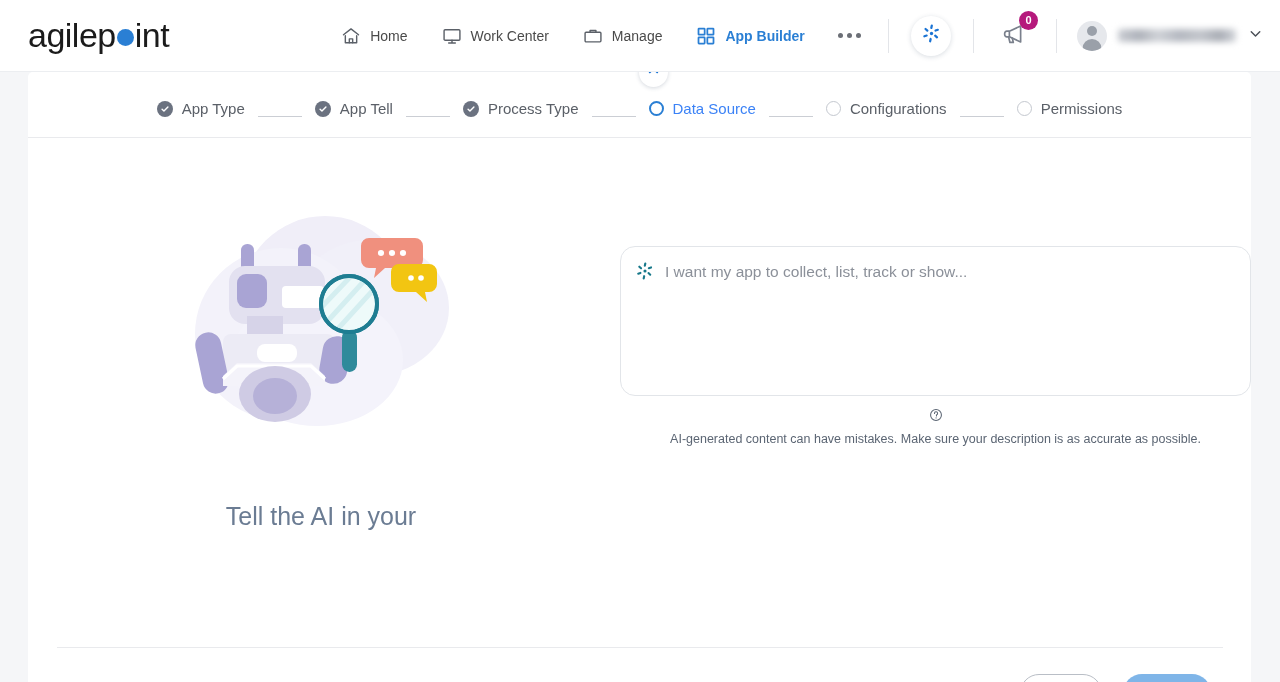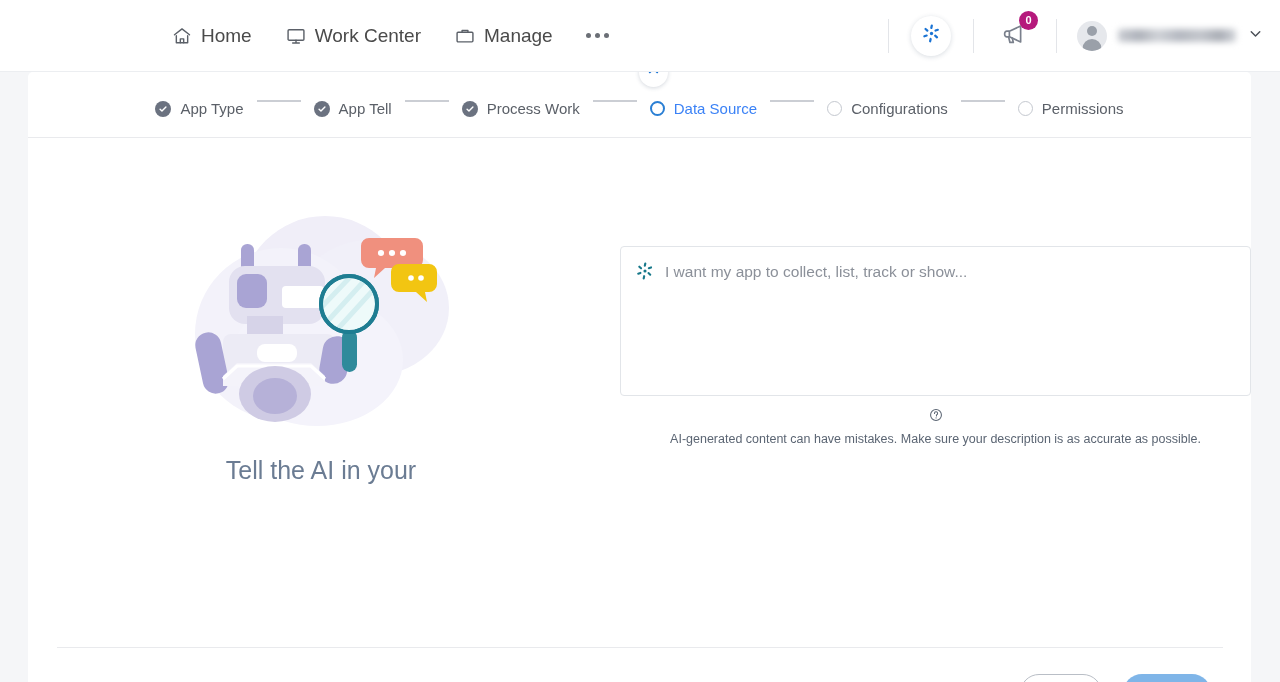--- a/index.html
+++ b/index.html
@@ -27,21 +27,21 @@
   .logo-dot {
     display: inline-block; width: 17px; height: 17px;
     border-radius: 50%; background: #2a7fd4;
     margin: 0 1px; position: relative; top: -1px;
   }
 
   .nav { display: flex; align-items: center; margin-left: 155px; gap: 0; }
   .nav-item {
     display: flex; align-items: center; gap: 9px;
     padding: 0 17px; height: 72px; cursor: pointer;
-    color: #4a4a4a; font-size: 19px; white-space: nowrap;
+    color: #4a4a4a; font-size: 14px; white-space: nowrap;
   }
   .nav-item.active { color: #2a7fd4; font-weight: 600; }
   .nav-item svg { display: block; flex: none; }
   .dots { display: flex; gap: 4px; padding: 0 16px; cursor: pointer; align-items:center; height:72px;}
   .dots i { width: 5px; height: 5px; border-radius: 50%; background: #6b6f76; display:block;}
 
   .hdr-right {
     margin-left: auto; display: flex; align-items: center; height: 72px;
   }
   .vdiv { width: 1px; height: 34px; background: #e3e5e9; }
@@ -95,21 +95,21 @@
     border-bottom: 1px solid #e9eaed;
     display: flex; align-items: center; justify-content: center;
   }
   .collapse-btn {
     position: absolute; left: 611px; top: -14px;
     width: 29px; height: 29px; border-radius: 50%;
     background: #fff; box-shadow: 0 1px 4px rgba(40,60,90,.2);
     display: flex; align-items: center; justify-content: center;
     cursor: pointer; z-index: 5;
   }
-  .steps { display: flex; align-items: flex-start; margin-top: 8px; }
+  .steps { display: flex; align-items: flex-end; margin-top: 8px; }
   .step { display: flex; align-items: center; gap: 9px; }
   .step-label { font-size: 15px; color: #5b6068; white-space: nowrap; }
   .step.current .step-label { color: #3b82f6; }
   .circ-done {
     width: 16px; height: 16px; border-radius: 50%;
     background: #6b7280; display:flex;align-items:center;justify-content:center;
     flex: none;
   }
   .circ-open {
     width: 15px; height: 15px; border-radius: 50%;
@@ -118,36 +118,36 @@
   .circ-todo {
     width: 15px; height: 15px; border-radius: 50%;
     border: 1.6px solid #c4c8cf; background:#fff; flex: none;
   }
   .connector { width: 44px; height: 1.5px; background: #cbced4; margin: 0 13px; }
 
   
   .body-area { display: flex; height: 509px; }
   .left-pane {
     width: 612px; display: flex; flex-direction: column;
-    align-items: center; padding-top: 44px;
+    align-items: center; padding-top: 44px; gap: 46px;
   }
   .illus { width: 272px; height: 252px; }
   .left-title {
     margin-top: 20px; font-size: 25px; color: #6b7c93;
     text-align: center; line-height: 1.32; font-weight: 400;
   }
 
   .right-pane { flex: 1; padding: 60px 0 0 6px; }
   .q-title {
     font-size: 22.5px; font-weight: 700; color: #2b4257;
     display: flex; align-items: center; gap: 10px;
   }
   .textarea-box {
     margin-top: 48px; width: 631px; height: 150px;
-    border: 1px solid #e2e5e9; border-radius: 4px;
+    border: 1px solid #e2e5e9; border-radius: 15px;
     background: #fff; padding: 14px 14px;
     display: flex; gap: 10px; cursor: text;
   }
   .placeholder { font-size: 15.5px; color: #8b9099; line-height: 20px; padding-top:1px;}
   .helper {
     margin-top: 12px; display: flex; align-items: center; gap: 7px;
     font-size: 12.5px; color: #5b6573; flex-direction: column;
   }
 
   
@@ -171,20 +171,25 @@
     border: none; background: #7fb5e8; cursor: pointer;
     font-size: 15.5px; color: #ffffff;
     font-family: "Liberation Sans", sans-serif;
   }
 </style>
 </head>
 <body>
 
 <div class="header">
 
+  <div class="logo">
+    <span class="logo-text">agilep</span>
+    <span class="logo-dot"></span>
+    <span class="logo-text">int</span>
+  </div>
 
   <nav class="nav">
 
     <div class="nav-item">
       <span>
         <svg width="20" height="20" viewBox="0 0 24 24" fill="none" stroke="#5b6068" stroke-width="1.7" stroke-linecap="round" stroke-linejoin="round">
           <path d="M3 10.5 12 3.5l9 7"></path>
             <path d="M5.2 11.6V20h13.6v-8.4"></path>
           <path d="M10 20v-4.6h4V20"></path>
         </svg>
@@ -205,20 +210,31 @@
     <div class="nav-item">
       <span>
         <svg width="20" height="20" viewBox="0 0 24 24" fill="none" stroke="#5b6068" stroke-width="1.7" stroke-linecap="round" stroke-linejoin="round">
           <rect x="2.5" y="7.5" width="19" height="11.5" rx="1.2"></rect>
           <path d="M8.5 7.5V5.4h7v2.1"></path>
         </svg>
       </span>
       <span>Manage</span>
     </div>
 
+    <div class="nav-item active">
+      <span>
+        <svg width="20" height="20" viewBox="0 0 24 24" fill="none" stroke="#2a7fd4" stroke-width="2.1">
+          <rect x="3" y="3" width="7.4" height="7.4" rx="0.6"></rect>
+          <rect x="13.6" y="3" width="7.4" height="7.4" rx="0.6"></rect>
+          <rect x="3" y="13.6" width="7.4" height="7.4" rx="0.6"></rect>
+          <rect x="13.6" y="13.6" width="7.4" height="7.4" rx="0.6"></rect>
+        </svg>
+      </span>
+      <span>App Builder</span>
+    </div>
 
     <div class="dots">
       <i></i>
       <i></i>
       <i></i>
     </div>
   </nav>
 
   <div class="hdr-right">
     <span class="vdiv"></span>
@@ -299,21 +315,21 @@
         <span class="step-label">App Tell</span>
       </div>
       <span class="connector"></span>
 
       <div class="step">
         <span class="circ-done">
           <svg width="10" height="10" viewBox="0 0 24 24" fill="none" stroke="#fff" stroke-width="3.4" stroke-linecap="round" stroke-linejoin="round">
               <path d="M5 12.5l4.5 4.5L19 7"></path>
             </svg>
         </span>
-        <span class="step-label">Process Work</span>
+        <span class="step-label">Process Type</span>
       </div>
       <span class="connector"></span>
 
       <div class="step current">
         <span class="circ-open"></span>
         <span class="step-label">Data Source</span>
       </div>
       <span class="connector"></span>
 
       <div class="step">

